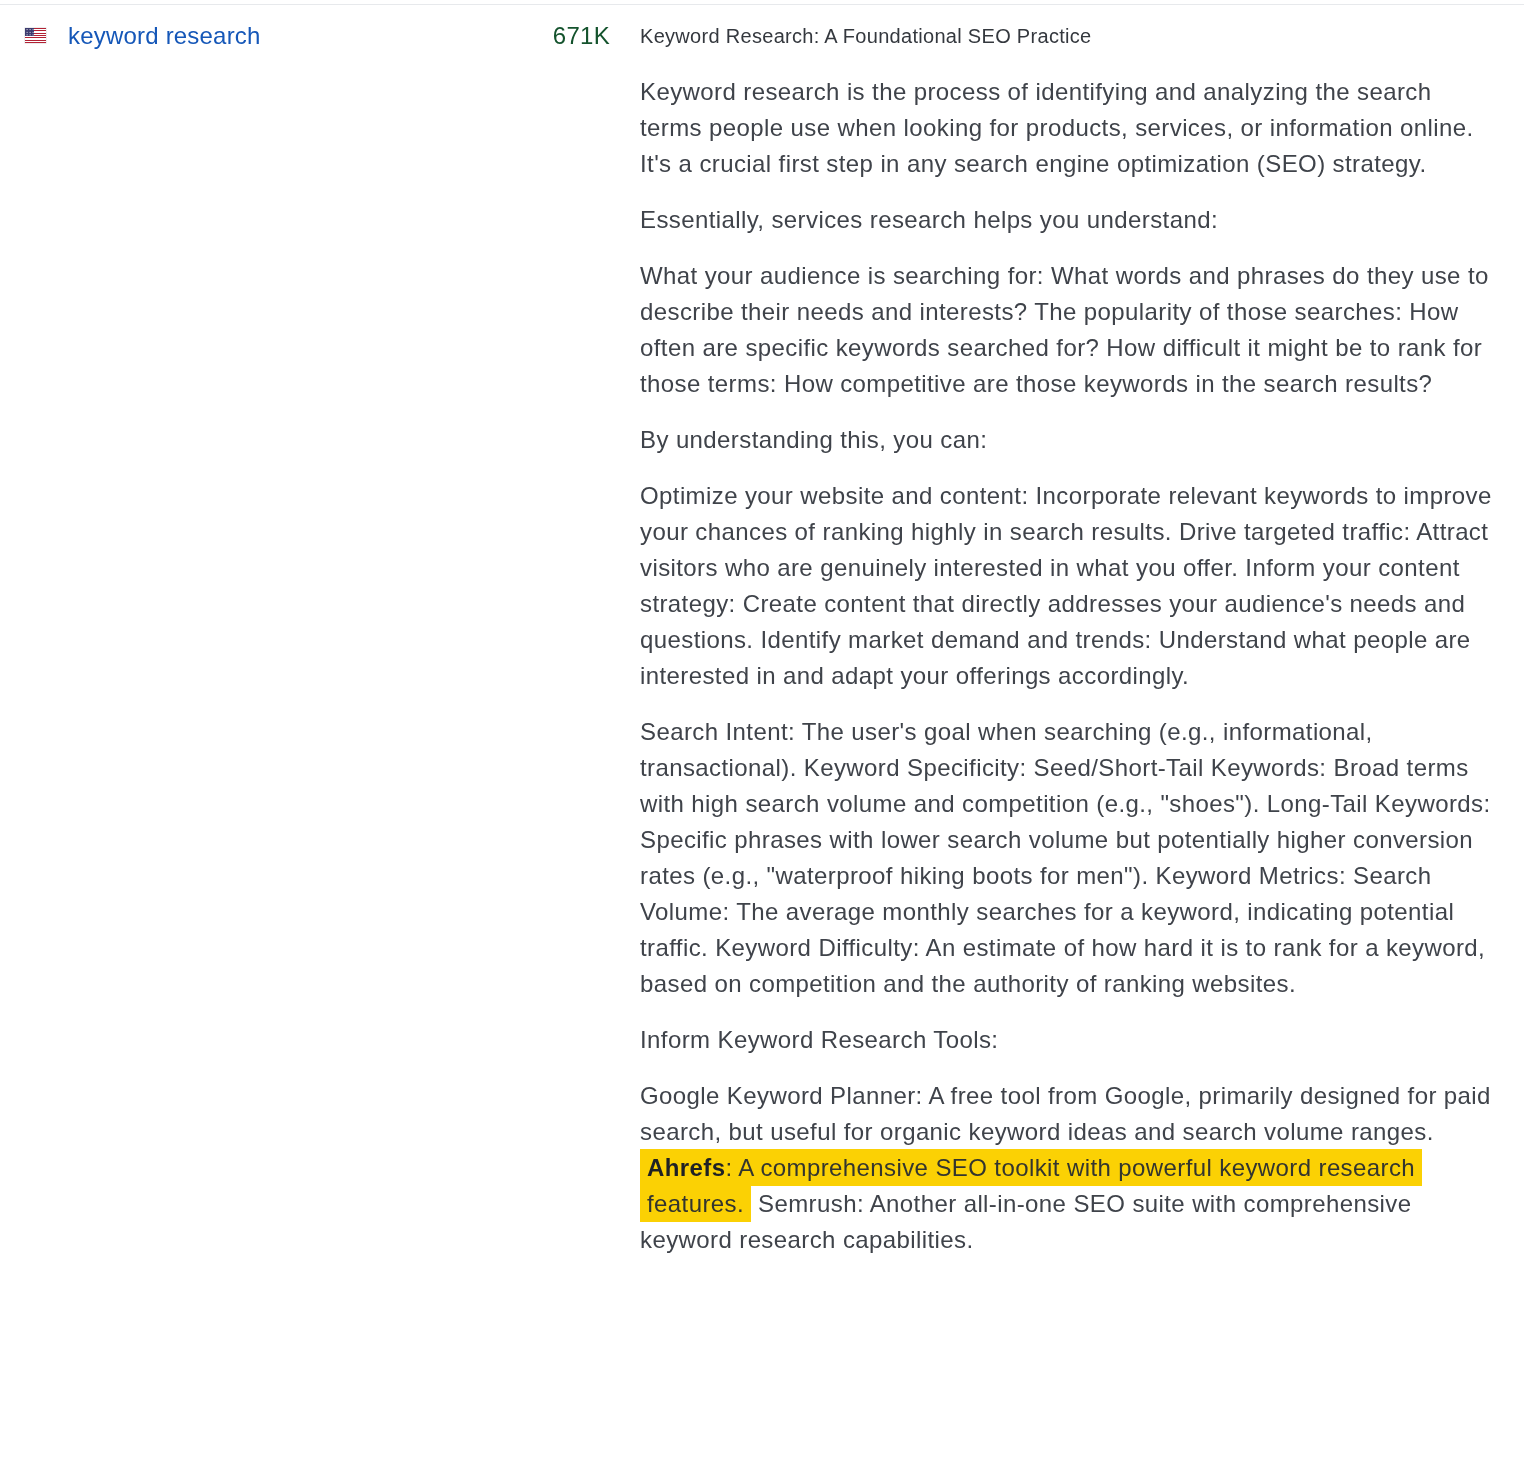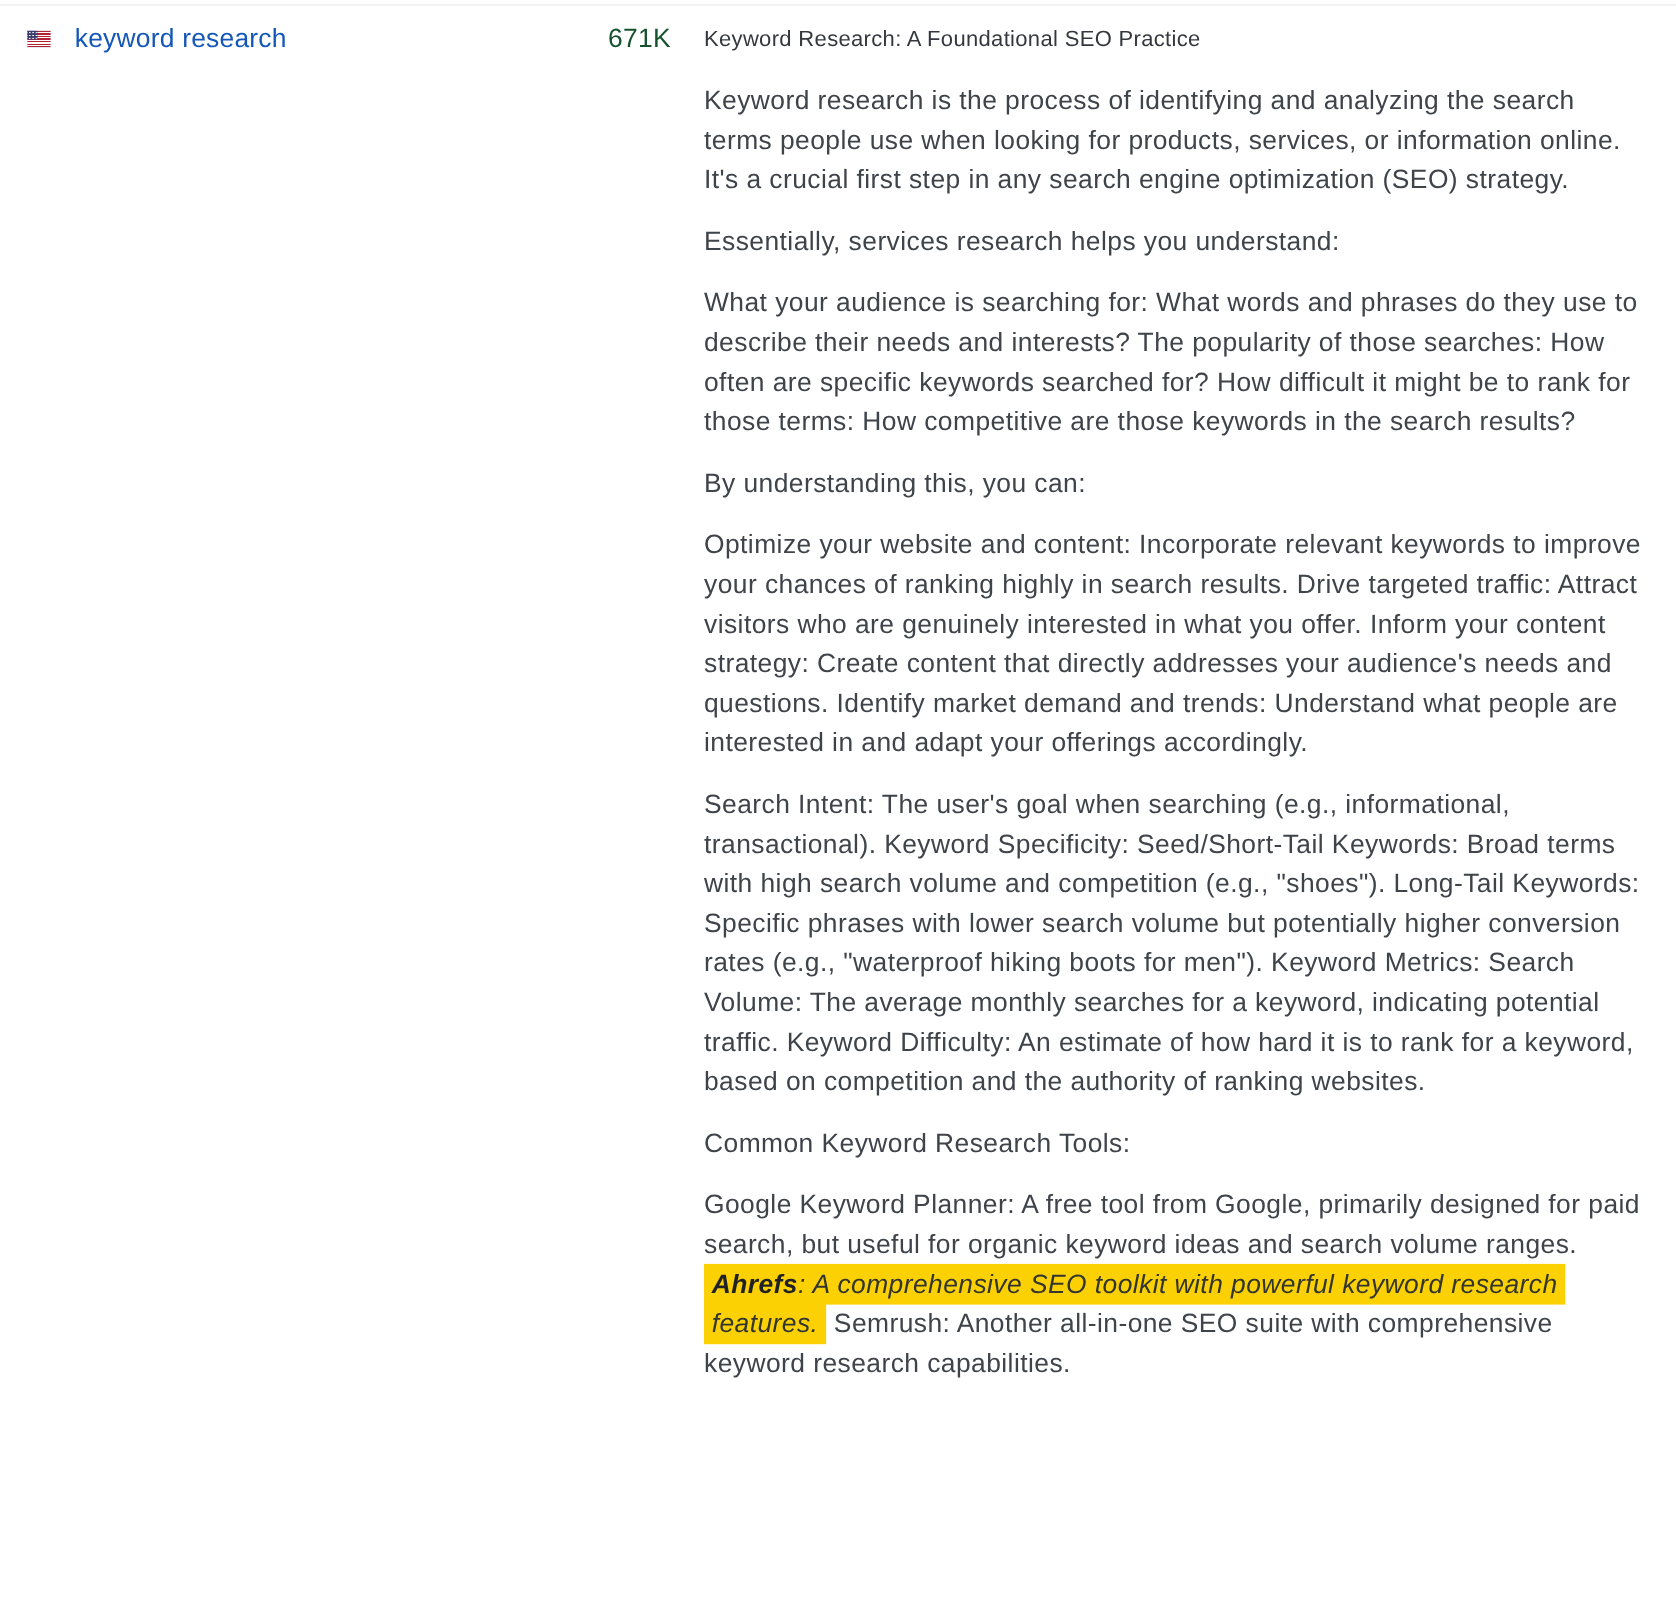--- a/index.html
+++ b/index.html
@@ -89,21 +89,20 @@
     color: #34383e;
     letter-spacing: 0.3px;
   }
   .para { margin: 20px 0 0 0; }
   mark.hl {
     background: #fbd104;
     color: #33352f;
     padding: 5px 7px;
     -webkit-box-decoration-break: clone;
     box-decoration-break: clone;
-    font-style: italic;
   }
   mark.hl strong {
     font-weight: 700;
     color: #1f2125;
   }
 </style>
 </head>
 <body>
 
 <div class="page">
@@ -122,19 +121,19 @@
 
     <div class="content-col">
       <div class="doc-title">Keyword Research: A Foundational SEO Practice</div>
 
       <p class="para">Keyword research is the process of identifying and analyzing the search terms people use when looking for products, services, or information online. It's a crucial first step in any search engine optimization (SEO) strategy.</p>
       <p class="para">Essentially, services research helps you understand:</p>
       <p class="para">What your audience is searching for: What words and phrases do they use to describe their needs and interests? The popularity of those searches: How often are specific keywords searched for? How difficult it might be to rank for those terms: How competitive are those keywords in the search results?</p>
       <p class="para">By understanding this, you can:</p>
       <p class="para">Optimize your website and content: Incorporate relevant keywords to improve your chances of ranking highly in search results. Drive targeted traffic: Attract visitors who are genuinely interested in what you offer. Inform your content strategy: Create content that directly addresses your audience's needs and questions. Identify market demand and trends: Understand what people are interested in and adapt your offerings accordingly.</p>
       <p class="para">Search Intent: The user's goal when searching (e.g., informational, transactional). Keyword Specificity: Seed/Short-Tail Keywords: Broad terms with high search volume and competition (e.g., "shoes"). Long-Tail Keywords: Specific phrases with lower search volume but potentially higher conversion rates (e.g., "waterproof hiking boots for men"). Keyword Metrics: Search Volume: The average monthly searches for a keyword, indicating potential traffic. Keyword Difficulty: An estimate of how hard it is to rank for a keyword, based on competition and the authority of ranking websites.</p>
-      <p class="para">Common Keyword Research Tools:</p>
+      <p class="para">Inform Keyword Research Tools:</p>
 
       <p class="para"><span>Google Keyword Planner: A free tool from Google, primarily designed for paid search, but useful for organic keyword ideas and search volume ranges. </span><mark class="hl"><strong>Ahrefs</strong><span>: A comprehensive SEO toolkit with powerful keyword research features.</span></mark><span> Semrush: Another all-in-one SEO suite with comprehensive keyword research capabilities.</span></p>
     </div>
 
   </div>
 </div>
 
 </body></html>

